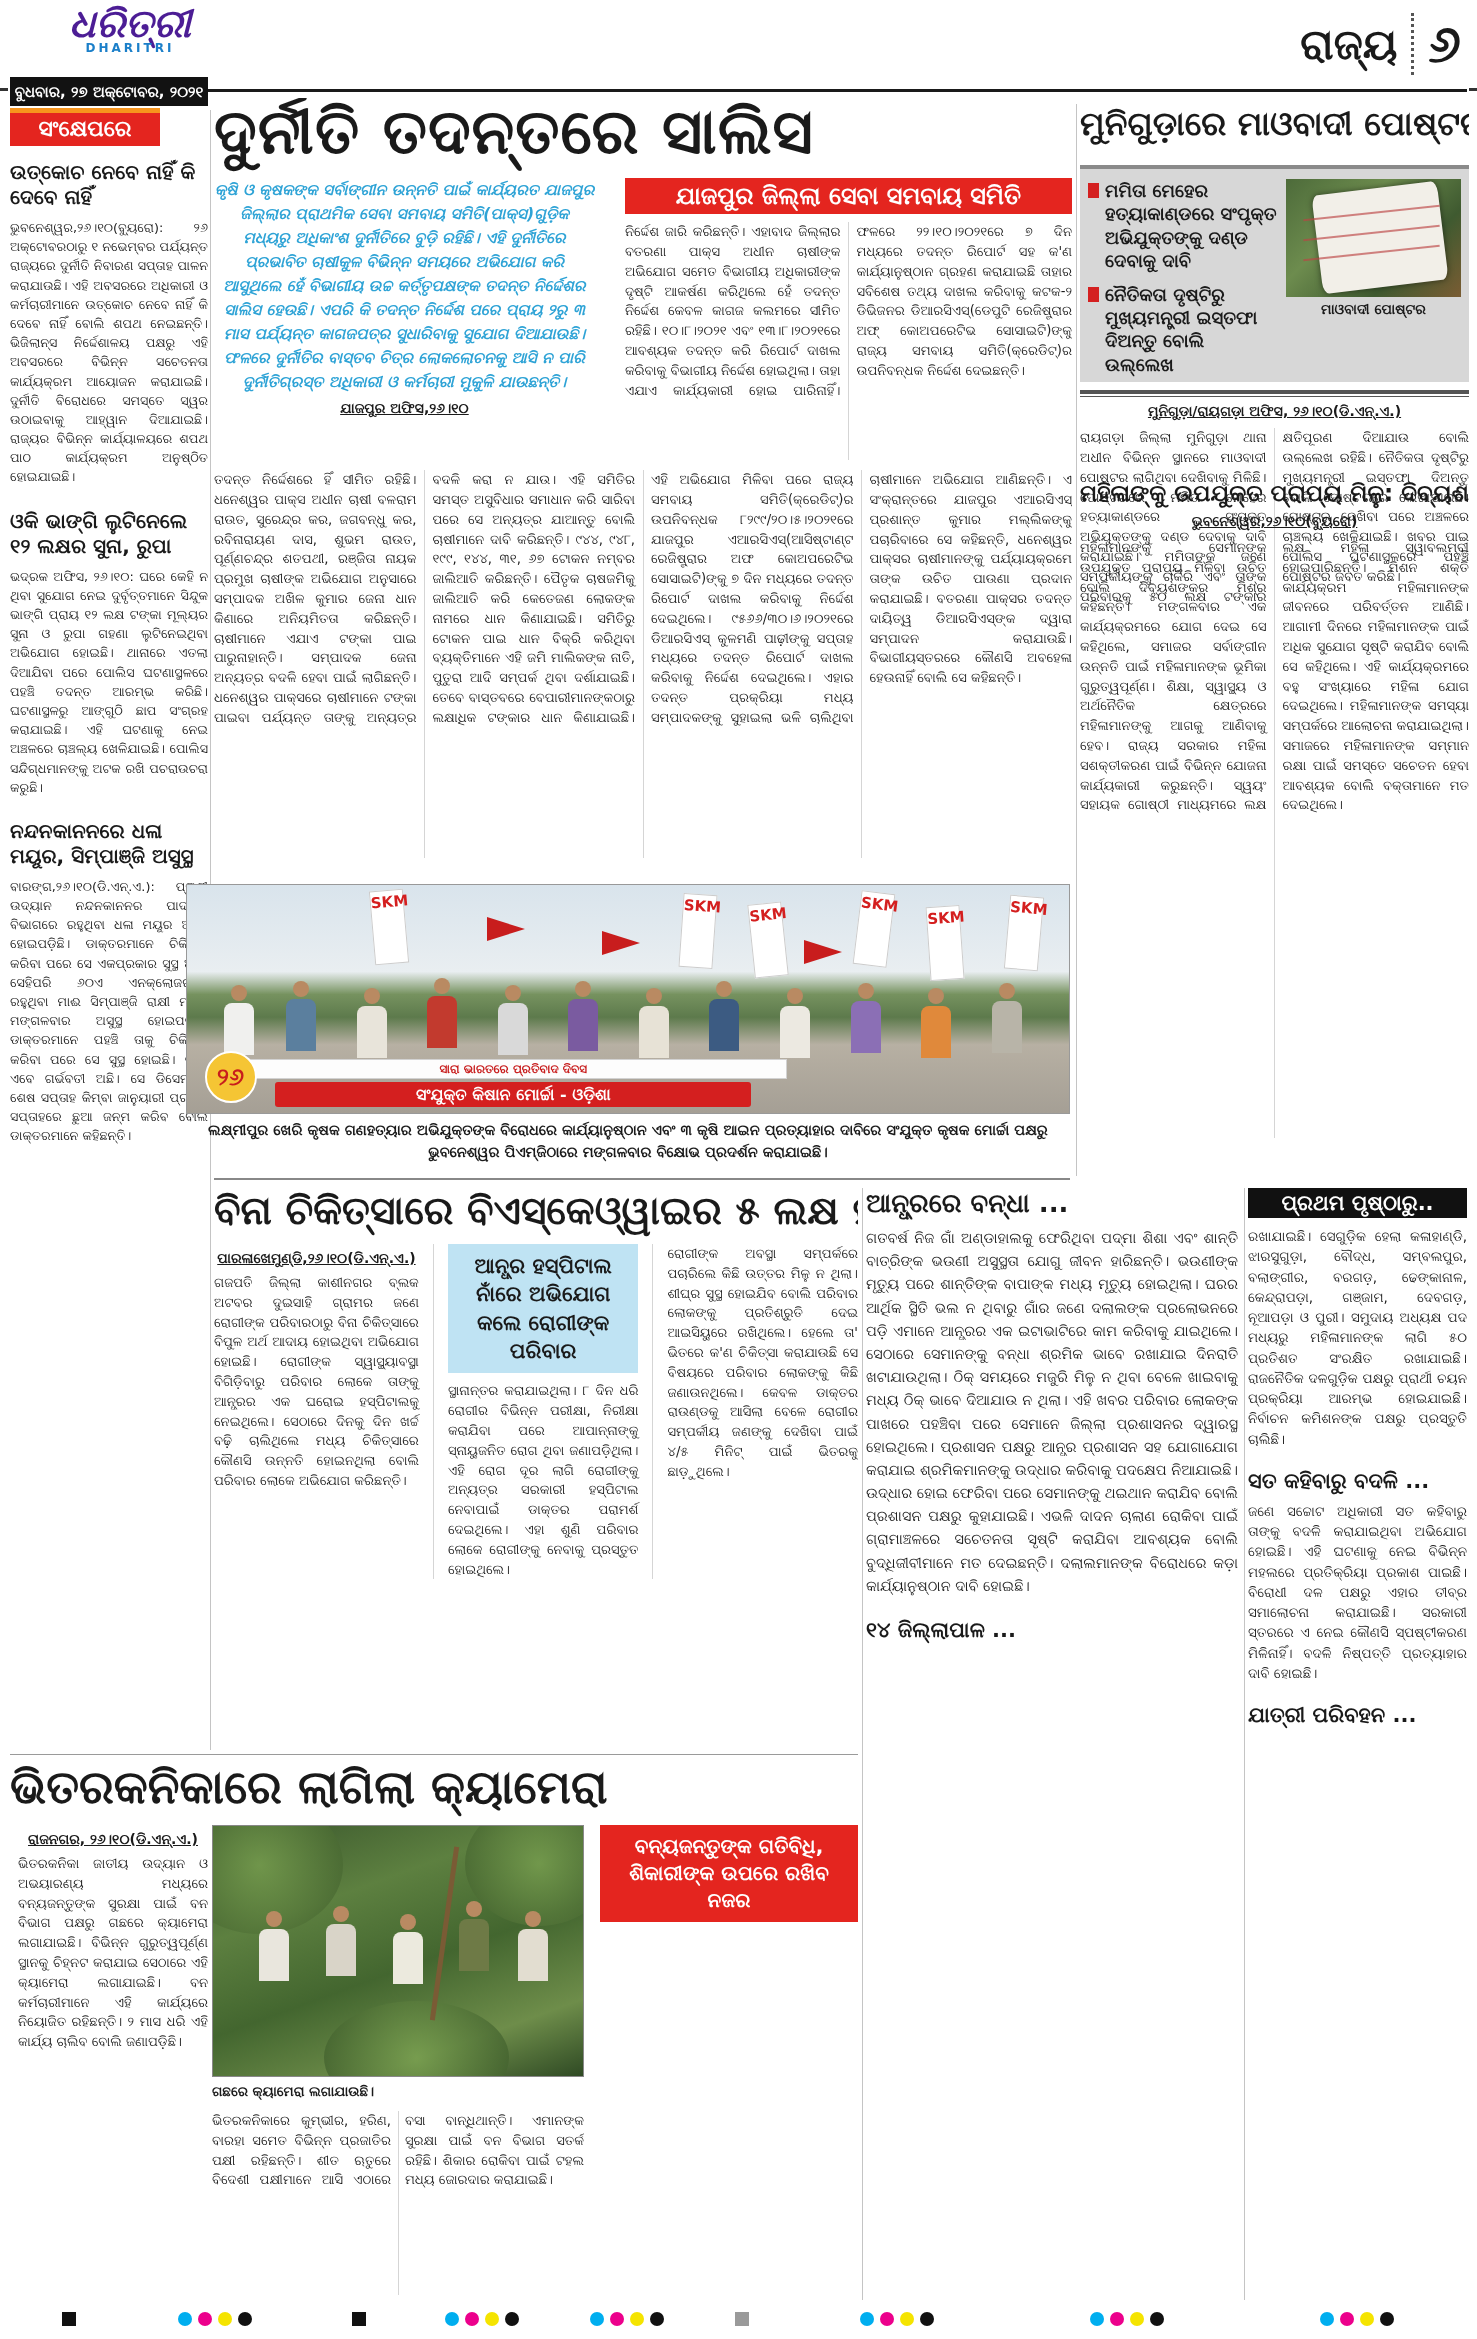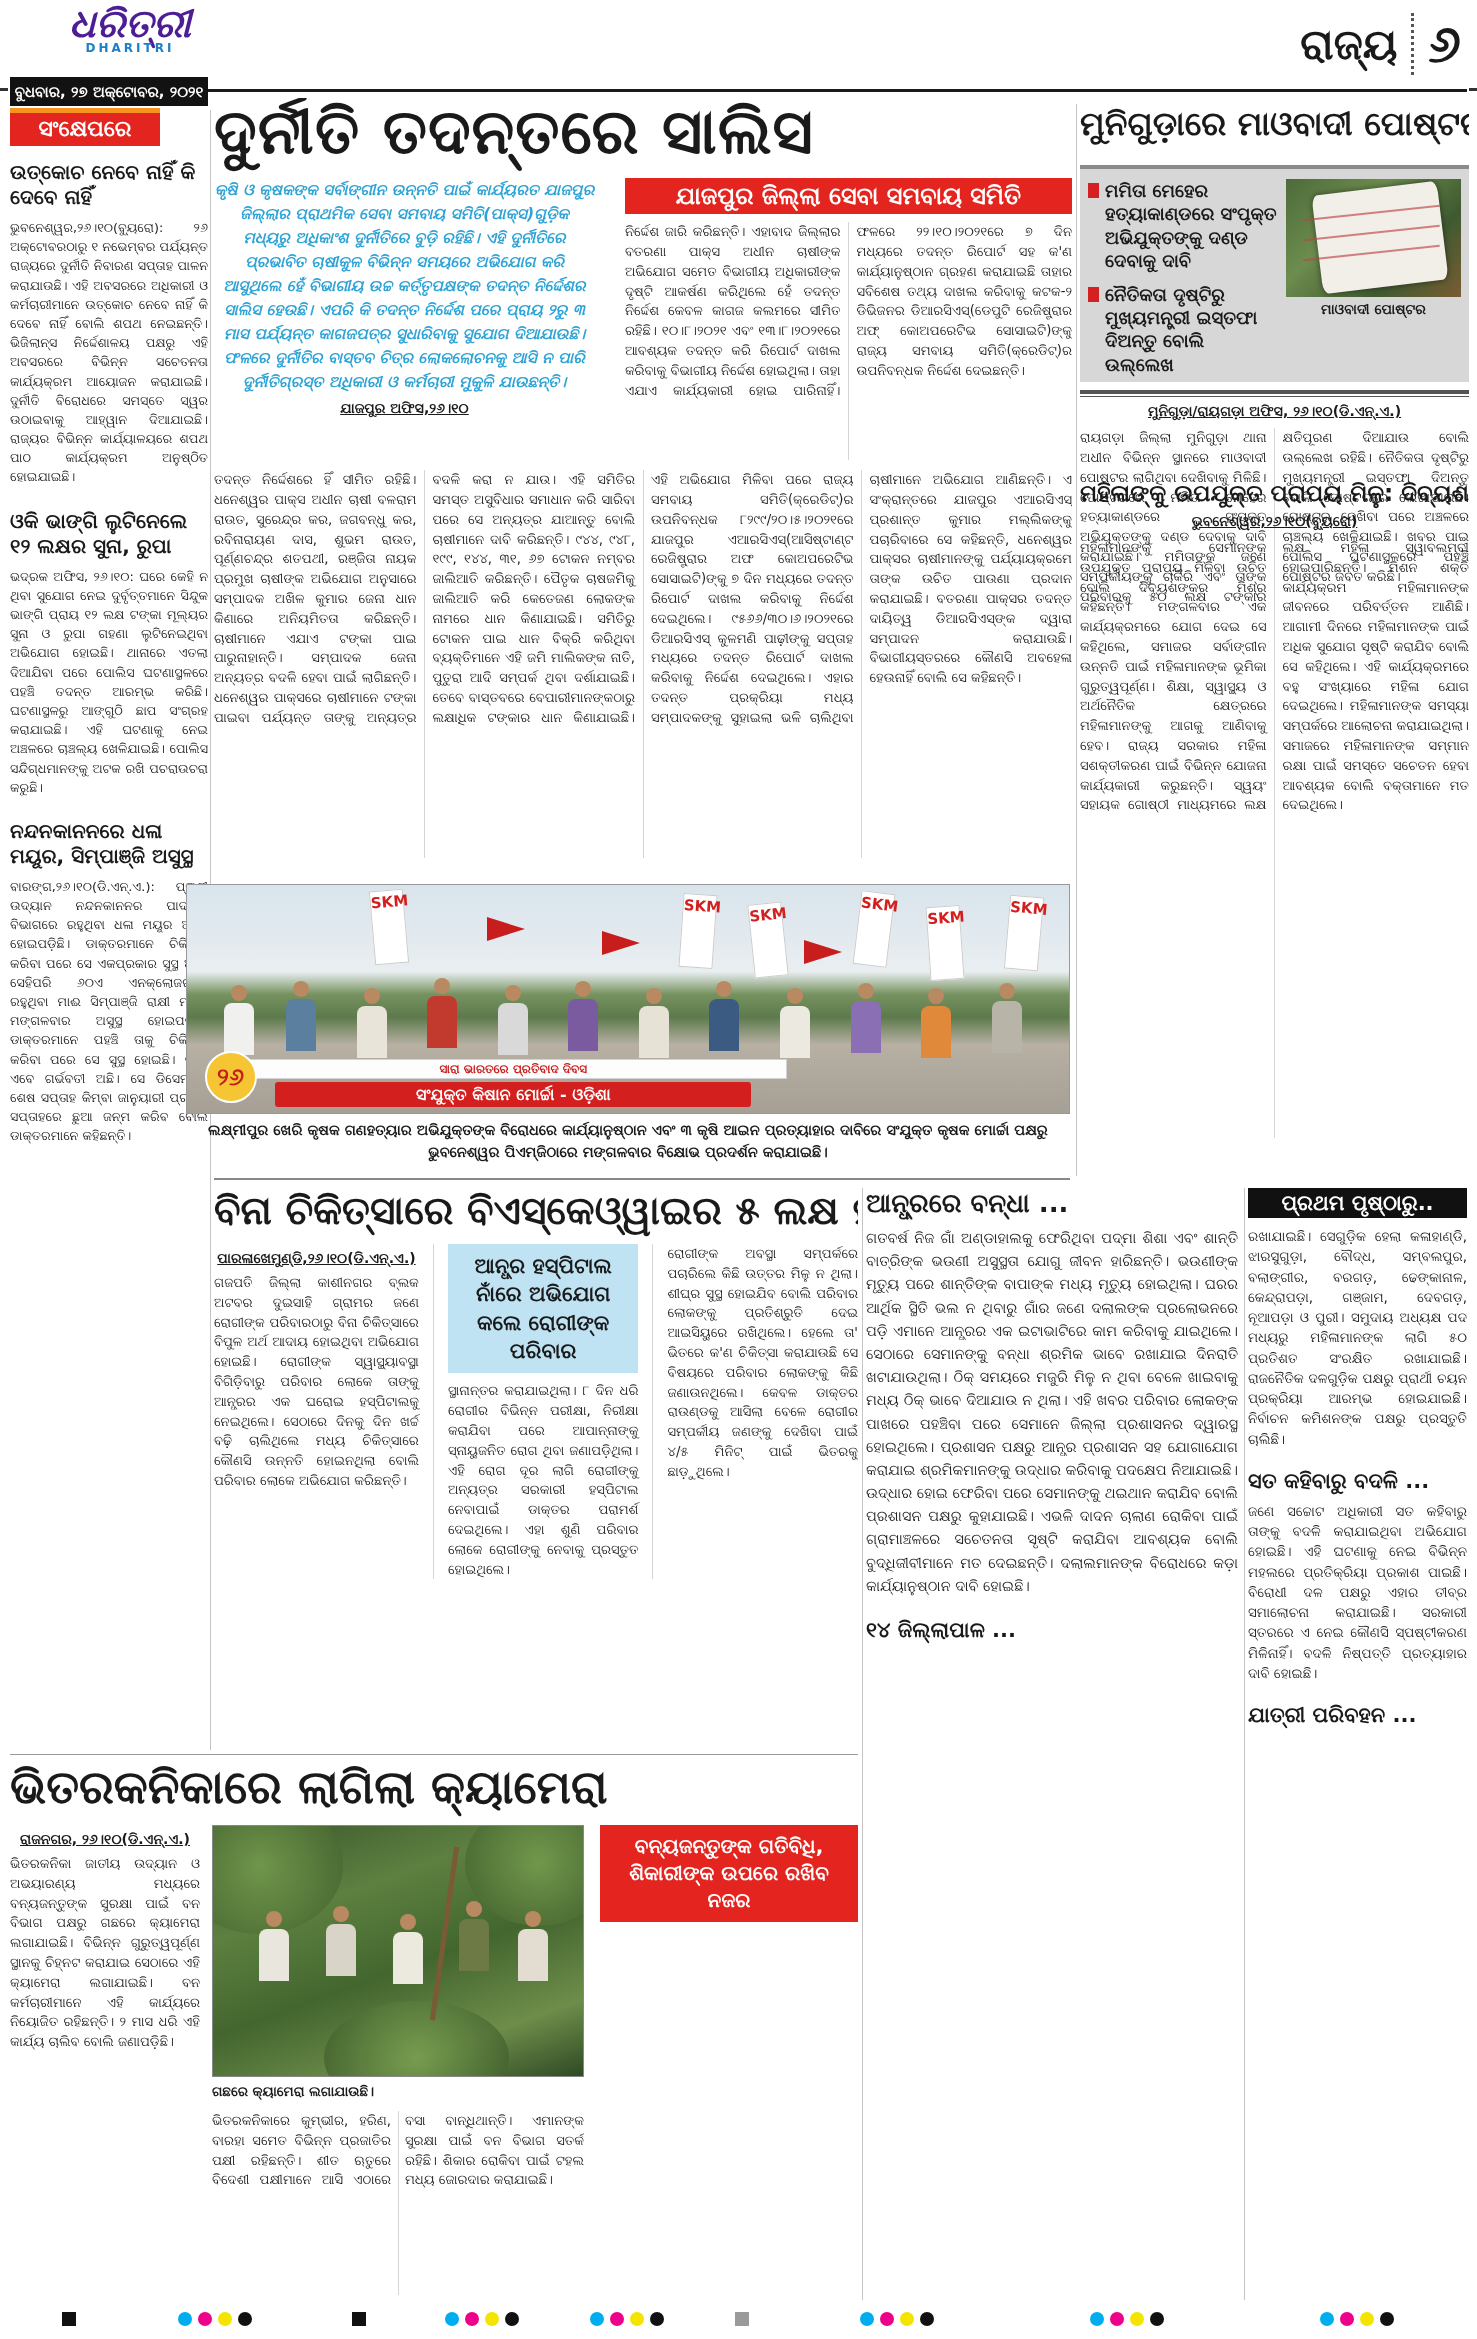--- a/index.html
+++ b/index.html
@@ -100,21 +100,21 @@
 
   
   .frontpage { position:absolute; left:1248px; top:1188px; width:219px; height:1114px; overflow:hidden; }
   .black-banner { background:#111; color:#fff; font-size:21px; font-weight:bold; text-align:center; padding:3px 0; margin-bottom:8px; }
   .frontpage .body-text { font-size:13.5px; }
 
   
   .bhitar { position:absolute; left:10px; top:1760px; width:848px; height:542px; overflow:hidden; }
   .bhitar-headline { font-size:46px; font-weight:bold; white-space:nowrap; }
   .bhitar-body-area { position:relative; margin-top:10px; height:470px; }
-  .bhitar-col1 { position:absolute; left:0; top:0; width:190px; height:470px; overflow:hidden; }
+  .bhitar-col1 { position:absolute; left:8px; top:0; width:190px; height:470px; overflow:hidden; }
   .bhitar-photo { position:absolute; left:202px; top:0; width:372px; height:252px; overflow:hidden; border:1px solid #888;
       background:linear-gradient(160deg,#39552c 0%,#5d8040 30%,#43662f 55%,#6e8d4a 80%,#2f4a24 100%); }
   .leafy { position:absolute; border-radius:50%; background:radial-gradient(circle,#79a050,#3c5a2a); opacity:.8; }
   .bhitar-caption { position:absolute; left:202px; top:258px; width:372px; font-size:13.5px; font-weight:bold; }
   .bhitar-bottom { position:absolute; left:202px; top:286px; width:372px; height:184px; overflow:hidden; column-count:2; column-gap:14px; column-rule:1px solid #d5d5d5; }
   .bhitar-right { position:absolute; left:590px; top:0; width:258px; height:470px; overflow:hidden; }
   .highlight-red { background:#e4251f; color:#fff; font-size:20px; font-weight:bold; text-align:center; line-height:1.35; padding:8px 6px; margin-bottom:10px; }
   .pole { position:absolute; width:5px; background:#7a5b35; }
 
   

